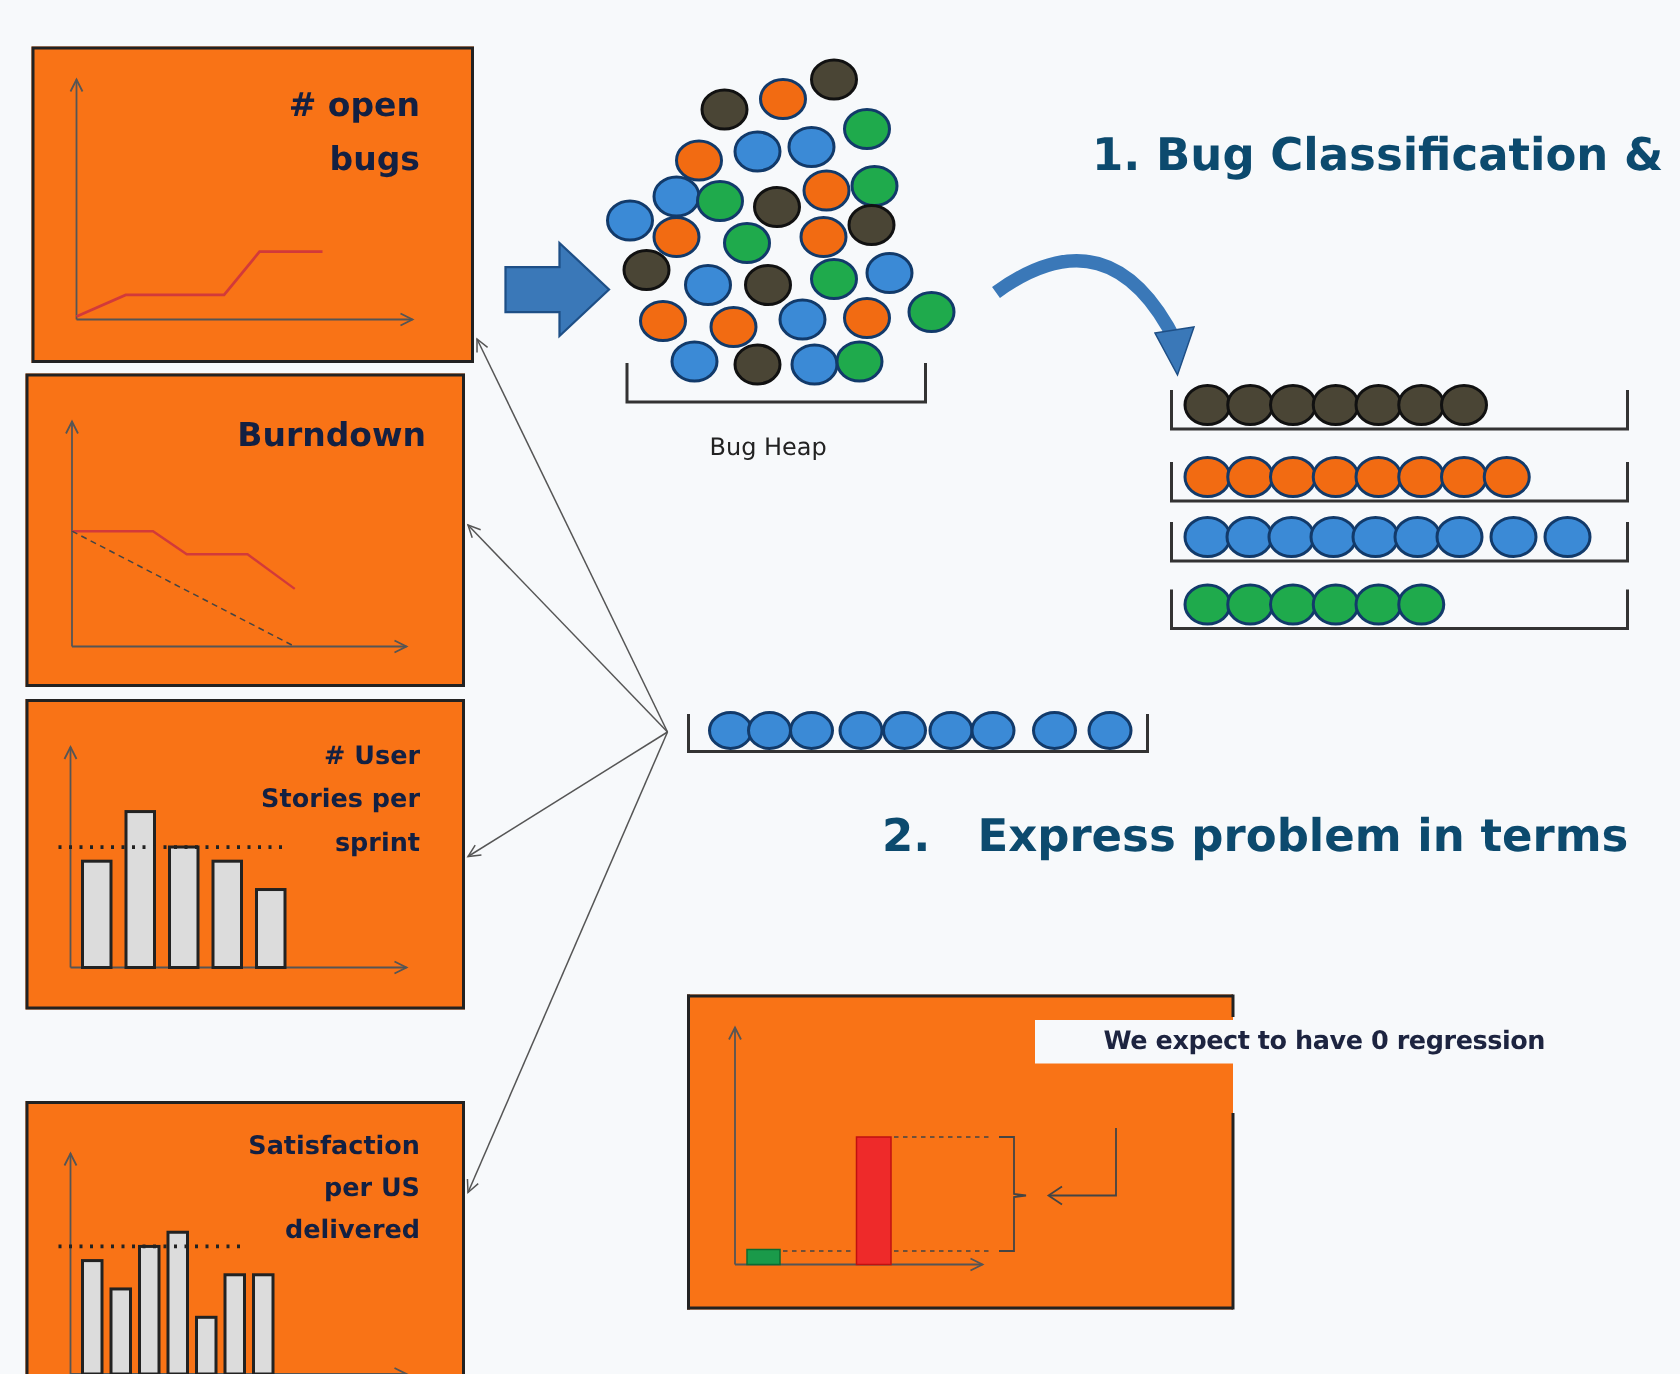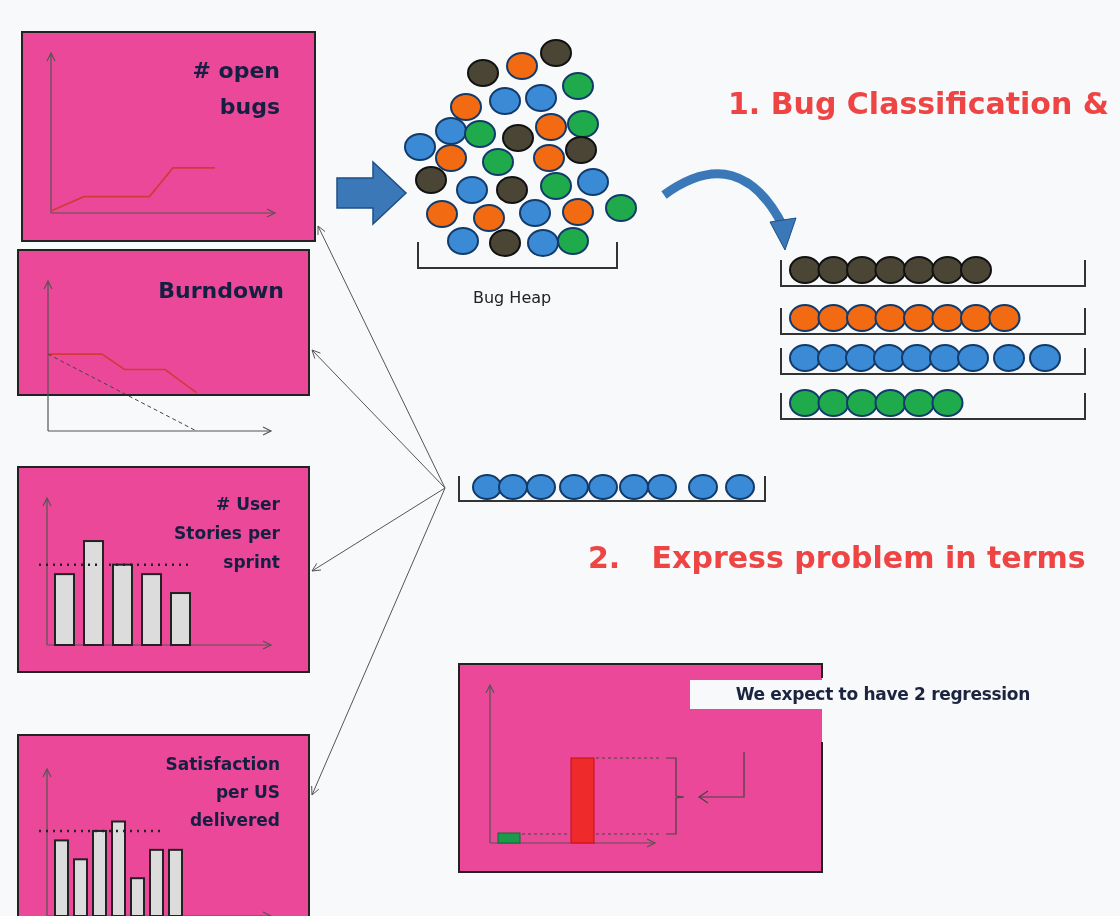--- a/index.html
+++ b/index.html
@@ -1,21 +1,21 @@
 <!DOCTYPE html>
 <html><head>
 <meta charset="utf-8">
 <style>
   html, body { margin:0; padding:0; }
   body { width:1120px; height:916px; background:#f7f9fb; position:relative; overflow:hidden;
          font-family:"DejaVu Sans", "Liberation Sans", sans-serif; color:#101a3a; }
-  .panel { position:absolute; border:2px solid #222; background:#ec4899; box-sizing:border-box; }
+  .panel { position:absolute; border:2px solid #222; background:#f97316; box-sizing:border-box; }
   .panel-title { position:absolute; right:28px; text-align:right; font-weight:bold; color:#132042; line-height:1.3; }
   svg { position:absolute; left:0; top:0; overflow:visible; }
-  .heading { position:absolute; font-family:"DejaVu Sans", sans-serif; font-weight:bold; color:#ef4444; font-size:30px; line-height:48px; }
+  .heading { position:absolute; font-family:"DejaVu Sans", sans-serif; font-weight:bold; color:#0c4a6e; font-size:30px; line-height:48px; }
   .heap-label { position:absolute; font-size:16px; color:#222; }
   .note { position:absolute; font-size:17px; font-weight:bold; color:#1d2440; text-align:right; line-height:29px; letter-spacing:-0.3px; }
   .watermark { position:absolute; font-size:26px; color:#222; letter-spacing:1px; }
 </style>
 </head>
 <body>
 
 <div class="panel" style="left:21px;top:31px;width:295px;height:211px;">
   <div class="panel-title" style="top:20px;font-size:22px;line-height:36px;right:34px;">
     <div># open</div>
@@ -23,21 +23,21 @@
   </div>
   <svg id="chart-open-bugs" width="295" height="211">
       <line x1="28" y1="180" x2="28" y2="20" stroke="#555" stroke-width="1.2"></line>
       <polyline points="24,28 28,20 32,28" fill="none" stroke="#555" stroke-width="1.2"></polyline>
       <line x1="28" y1="180" x2="252" y2="180" stroke="#555" stroke-width="1.2"></line>
       <polyline points="244,176 252,180 244,184" fill="none" stroke="#555" stroke-width="1.2"></polyline>
       <polyline points="28,178 60.8,163.6 93.6,163.6 126.39999999999999,163.6 150.016,134.8 192,134.8" fill="none" stroke="#d23a3a" stroke-width="1.8"></polyline>
     </svg>
 </div>
 
-<div class="panel" style="left:17px;top:249px;width:293px;height:147px;">
+<div class="panel" style="left:17px;top:249px;width:293px;height:209px;">
   <div class="panel-title" style="top:26px;font-size:22px;right:24px;">
     <div>Burndown</div>
   </div>
   <svg id="chart-burndown" width="293" height="207">
       <line x1="29" y1="180" x2="29" y2="30" stroke="#555" stroke-width="1.2"></line>
       <polyline points="25,38 29,30 33,38" fill="none" stroke="#555" stroke-width="1.2"></polyline>
       <line x1="29" y1="180" x2="252" y2="180" stroke="#555" stroke-width="1.2"></line>
       <polyline points="244,176 252,180 244,184" fill="none" stroke="#555" stroke-width="1.2"></polyline>
       <polyline points="29,103.125 83,103.125 105.5,118.5 146,118.5 177.5,141.5625" fill="none" stroke="#d23a3a" stroke-width="1.6" stroke-dasharray="none"></polyline>
       <polyline points="29,103.125 177.5,180" fill="none" stroke="#444" stroke-width="1" stroke-dasharray="4,3"></polyline>
@@ -198,16 +198,16 @@
     <rect x="571" y="758" width="23" height="85" fill="#ee2a2a" stroke="#c01010" stroke-width="1"></rect>
     <line x1="522" y1="834" x2="570" y2="834" stroke="#444" stroke-width="1" stroke-dasharray="3,3"></line>
     <line x1="596" y1="834" x2="660" y2="834" stroke="#444" stroke-width="1" stroke-dasharray="3,3"></line>
     <line x1="596" y1="758" x2="660" y2="758" stroke="#444" stroke-width="1" stroke-dasharray="3,3"></line>
     <path d="M 666 758 L 676 758 L 676 796 L 684 797 L 676 798 L 676 834 L 666 834" fill="none" stroke="#444" stroke-width="1.2"></path>
     <polyline points="744,752 744,797 700,797" fill="none" stroke="#444" stroke-width="1.2"></polyline>
     <polyline points="708,791 699,797 708,803" fill="none" stroke="#444" stroke-width="1.2"></polyline>
   </svg>
 
 <div class="note" style="left:690px;top:680px;width:340px;background:#f7f9fb;">
-  <div>We expect to have 2 regression</div>
+  <div>We expect to have 0 regression</div>
 </div>
 
 <div class="watermark" style="left:890px;top:860px;"></div>
 
 </body></html>

